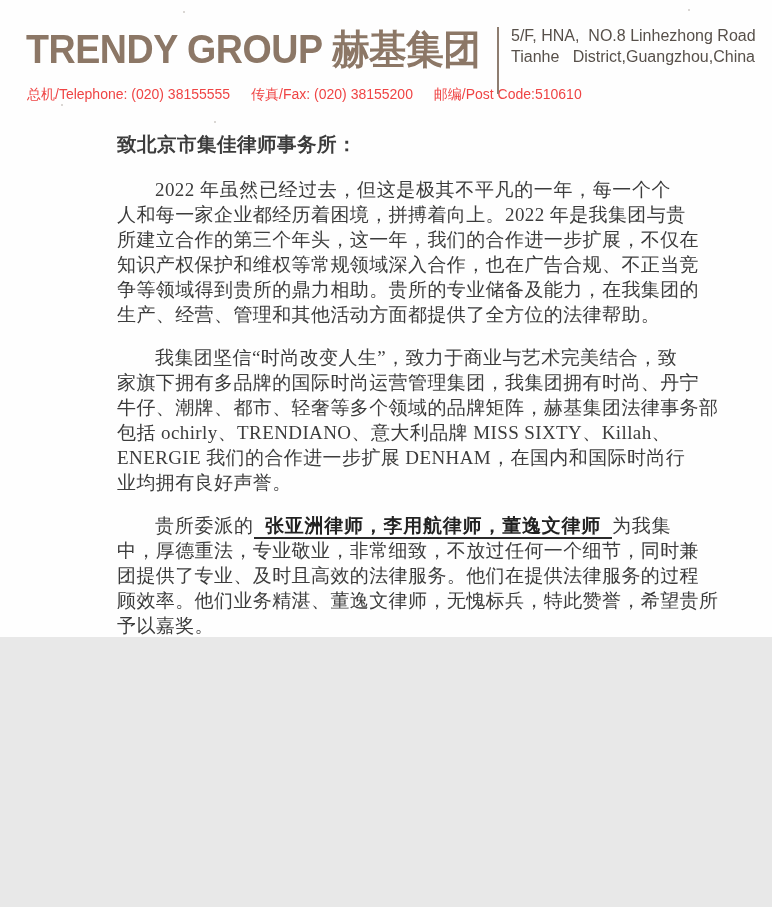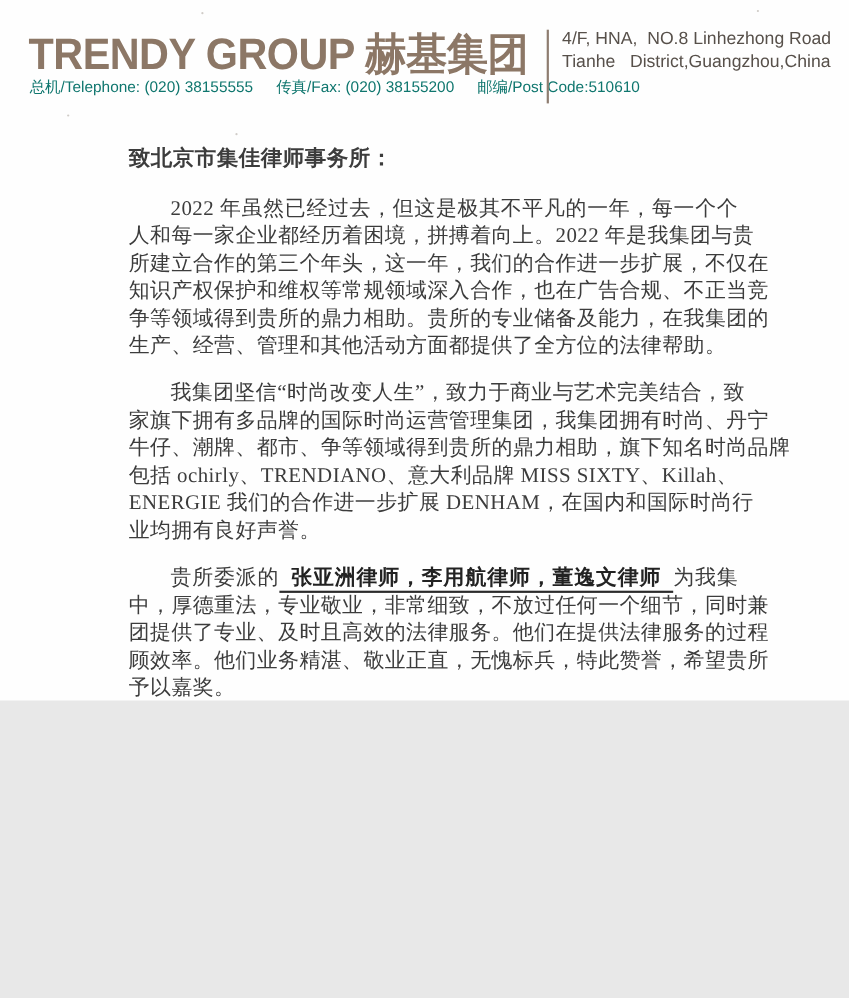--- a/index.html
+++ b/index.html
@@ -22,24 +22,24 @@
     font-weight: bold;
     font-size: 40px;
     letter-spacing: -0.5px;
     color: #8c7766;
     white-space: nowrap;
     transform: scaleX(0.94);
     transform-origin: left top;
   }
   .contact {
     position: absolute;
-    left: 27px; top: 71px;
+    left: 27px; top: 86px;
     font-family: "Liberation Sans", "DejaVu Sans", sans-serif;
     font-size: 14px;
-    color: #0f766e;
+    color: #ef4444;
     white-space: nowrap;
   }
   .contact span { margin-right: 17px; }
   .contact span:last-child { margin-right: 0; }
   .lh-divider {
     position: absolute;
     left: 497px; top: 27px;
     width: 2px; height: 67px;
     background: #8e7d70;
   }
@@ -140,21 +140,21 @@
 
   <div>
     <div class="logo">TRENDY GROUP 赫基集团</div>
     <div class="contact">
       <span>总机/Telephone: (020) 38155555</span>
       <span>传真/Fax: (020) 38155200</span>
       <span>邮编/Post Code:510610</span>
     </div>
     <div class="lh-divider"></div>
     <div class="addr">
-      <div class="en">4/F, HNA,  NO.8 Linhezhong Road</div>
+      <div class="en">5/F, HNA,  NO.8 Linhezhong Road</div>
       <div class="en">Tianhe   District,Guangzhou,China</div>
     </div>
   </div>
 
   <div class="letter">
     <div class="salutation">致北京市集佳律师事务所：</div>
 
     <div class="para">
       <div class="lines">
           <div class="ln">2022 年虽然已经过去，但这是极其不平凡的一年，每一个个</div>
@@ -163,34 +163,34 @@
           <div class="ln">知识产权保护和维权等常规领域深入合作，也在广告合规、不正当竞</div>
           <div class="ln">争等领域得到贵所的鼎力相助。贵所的专业储备及能力，在我集团的</div>
           <div class="ln ln-last">生产、经营、管理和其他活动方面都提供了全方位的法律帮助。</div>
         </div>
     </div>
 
     <div class="para">
       <div class="lines">
           <div class="ln">我集团坚信“时尚改变人生”，致力于商业与艺术完美结合，致</div>
           <div class="ln">家旗下拥有多品牌的国际时尚运营管理集团，我集团拥有时尚、丹宁</div>
-          <div class="ln">牛仔、潮牌、都市、争等领域得到贵所的鼎力相助，旗下知名时尚品牌</div>
+          <div class="ln">牛仔、潮牌、都市、轻奢等多个领域的品牌矩阵，赫基集团法律事务部</div>
           <div class="ln">包括 ochirly、TRENDIANO、意大利品牌 MISS SIXTY、Killah、</div>
           <div class="ln">ENERGIE 我们的合作进一步扩展 DENHAM，在国内和国际时尚行</div>
           <div class="ln ln-last">业均拥有良好声誉。</div>
         </div>
     </div>
 
 
     <div class="para tight">
       <div class="ln indent"><span>贵所委派的</span><span class="names">张亚洲律师，李用航律师，董逸文律师</span><span>为我集</span></div>
       <div class="lines no-indent">
           <div class="ln">中，厚德重法，专业敬业，非常细致，不放过任何一个细节，同时兼</div>
           <div class="ln">团提供了专业、及时且高效的法律服务。他们在提供法律服务的过程</div>
-          <div class="ln">顾效率。他们业务精湛、敬业正直，无愧标兵，特此赞誉，希望贵所</div>
+          <div class="ln">顾效率。他们业务精湛、董逸文律师，无愧标兵，特此赞誉，希望贵所</div>
           <div class="ln ln-last">予以嘉奖。</div>
         </div>
     </div>
   </div>
 
   <div class="closing-1">顺祝</div>
   <div class="closing-2">商祺!</div>
 
   <div class="seal">
     <svg width="168" height="104" viewBox="0 0 168 104" xmlns="http://www.w3.org/2000/svg">

